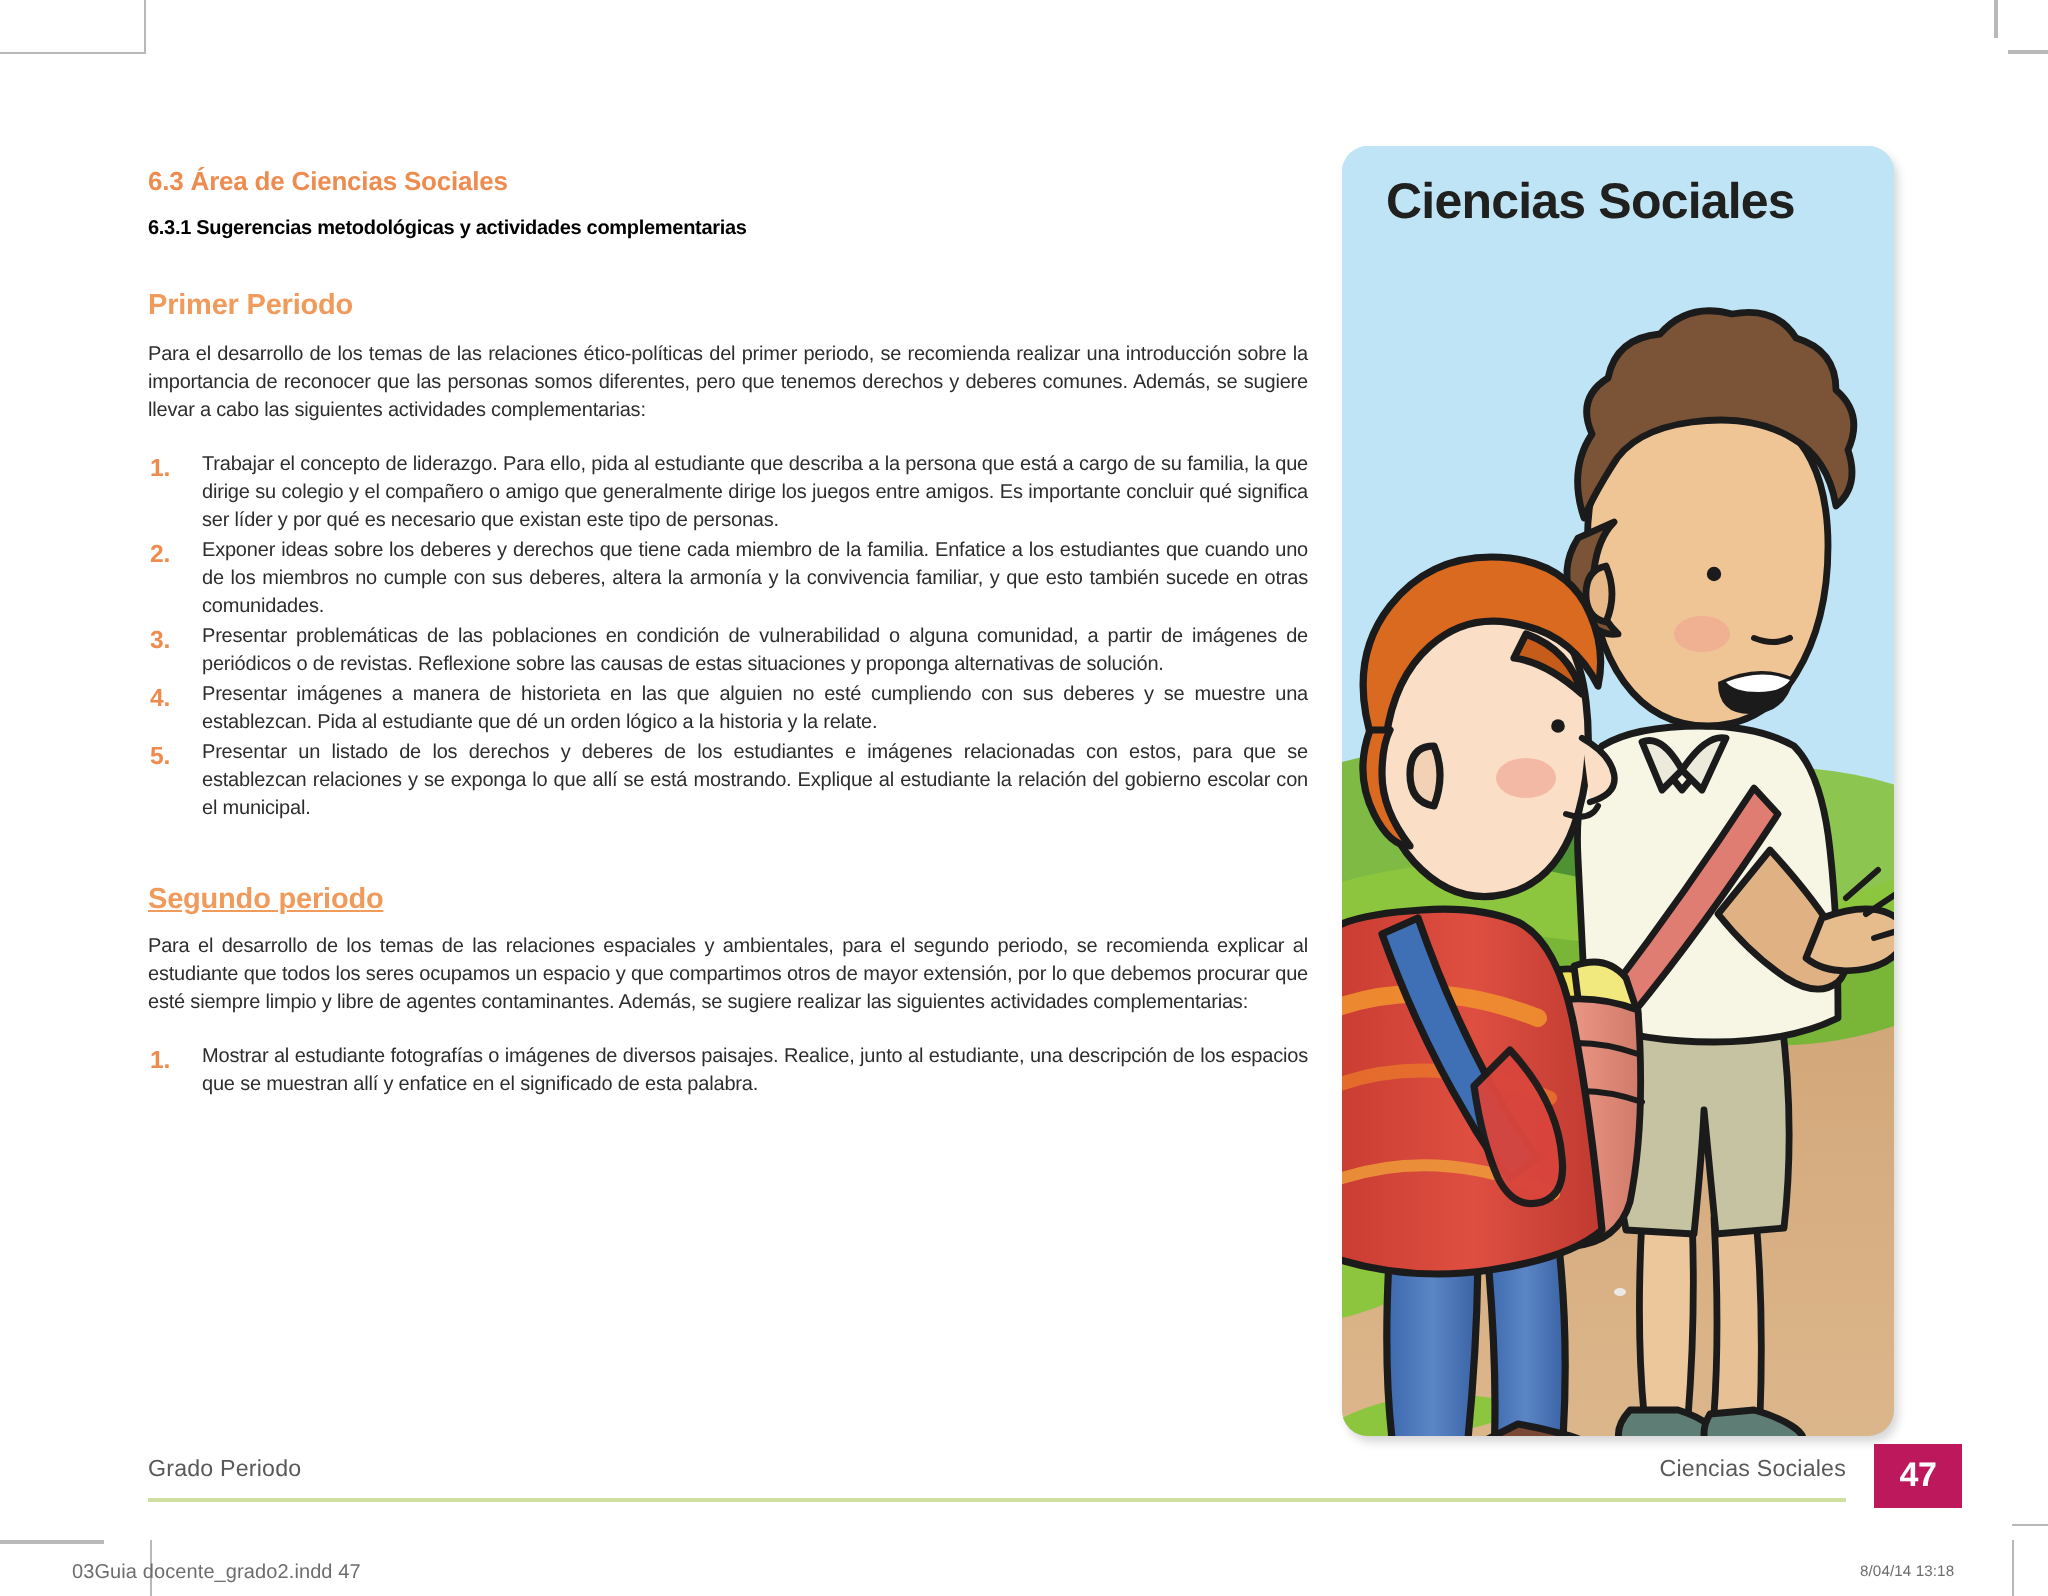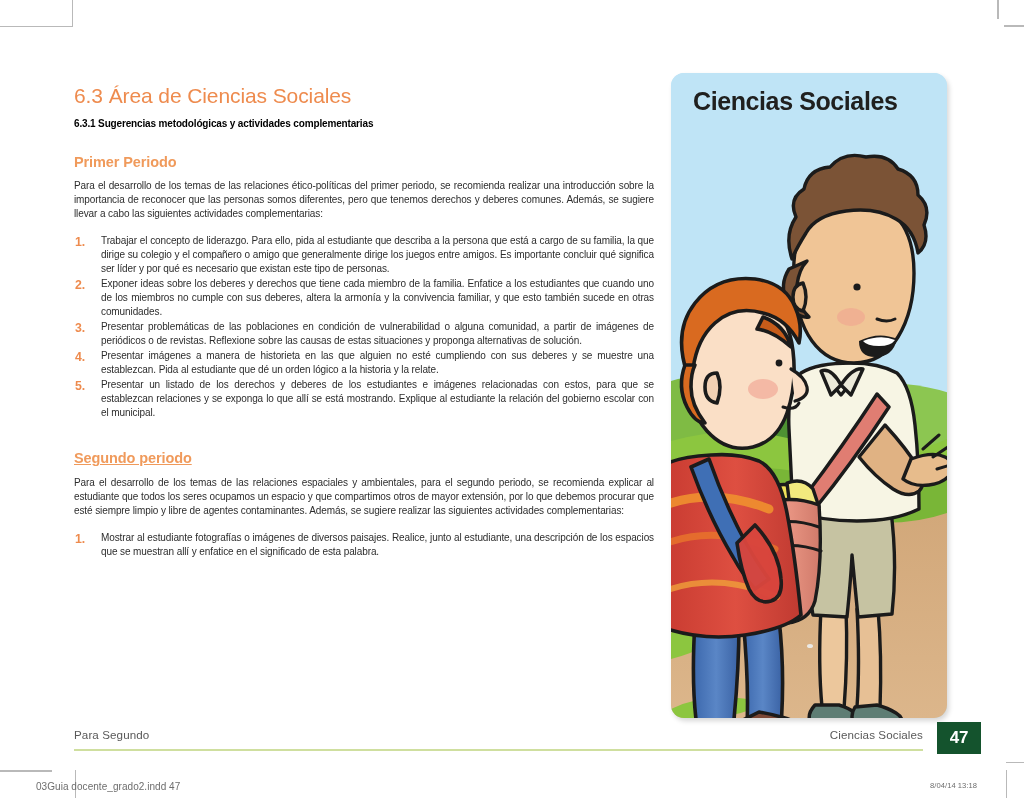--- a/index.html
+++ b/index.html
@@ -32,22 +32,22 @@
 
   
   .text-column {
     position: absolute;
     left: 74px;
     top: 84px;
     width: 580px;
   }
 
   .h-section {
-    font-size: 21px;
-    font-weight: normal;
+    font-size: 13px;
+    font-weight: bold;
     color: #ee8b4e;
     letter-spacing: -0.1px;
     margin: 0 0 11px 0;
     line-height: 1.1;
   }
   .h-sub {
     font-size: 10px;
     font-weight: bold;
     color: #000000;
     margin: 0 0 24px 0;
@@ -155,21 +155,21 @@
     font-size: 11.6px;
     color: #595959;
     letter-spacing: 0.1px;
   }
   .page-badge {
     position: absolute;
     left: 937px;
     top: 722px;
     width: 44px;
     height: 32px;
-    background: #14532d;
+    background: #be185d;
     color: #ffffff;
     font-size: 17px;
     font-weight: bold;
     display: flex;
     align-items: center;
     justify-content: center;
     letter-spacing: -0.2px;
   }
 
   
@@ -355,20 +355,20 @@
       <ellipse cx="92" cy="316" rx="15" ry="10" fill="#f0a090" opacity=".6" stroke="none"></ellipse>
 
       <path d="M84 452 q24 26 26 54 q2 18 -10 22 q-14 4 -22 -12 q-8 -18 -12 -46 z" fill="#d9453d" opacity=".96"></path>
     </g>
   </svg>
 
   <div class="illus-title">Ciencias Sociales</div>
 </div>
 
 <div class="footer">
-  <div class="footer-left">Para Segundo</div>
+  <div class="footer-left">Grado Periodo</div>
   <div class="footer-right">Ciencias Sociales</div>
   <div class="footer-rule"></div>
 </div>
 <div class="page-badge">47</div>
 
 <div class="slug-left">03Guia docente_grado2.indd   47</div>
 <div class="slug-right">8/04/14   13:18</div>
 
 </body></html>

